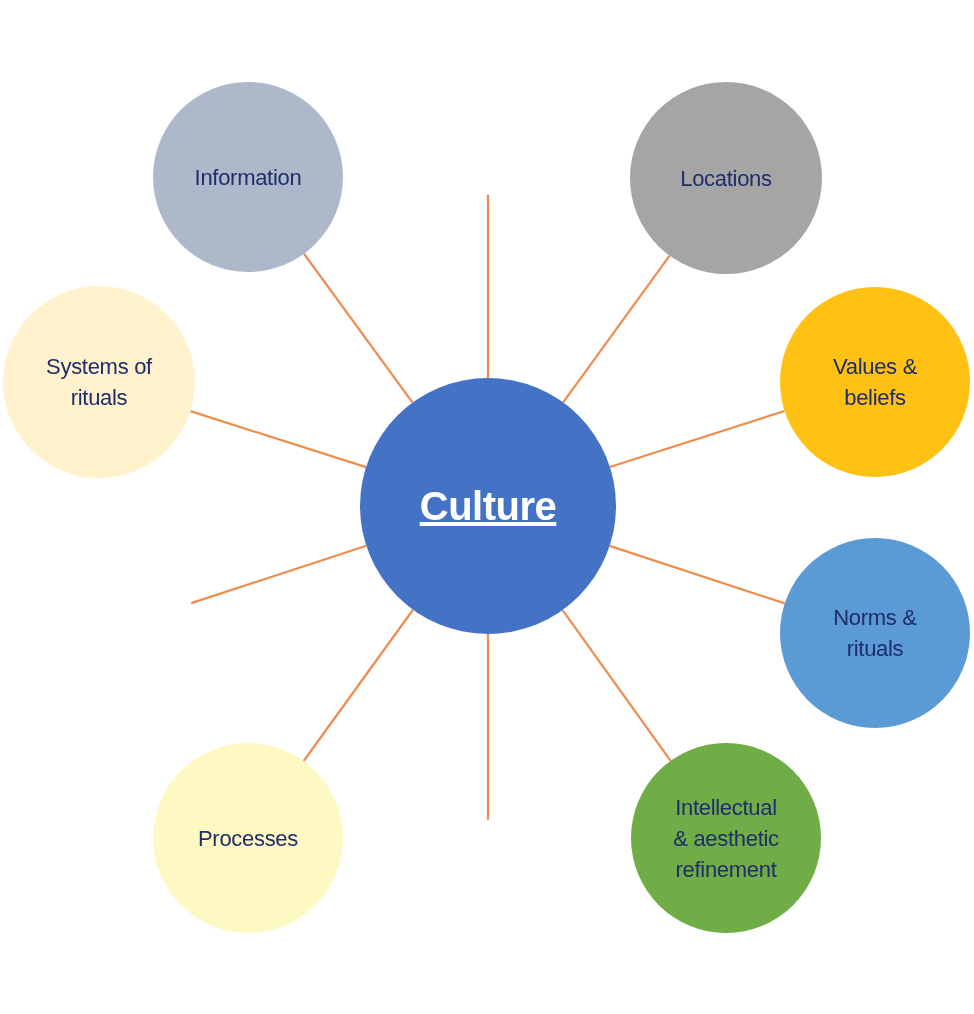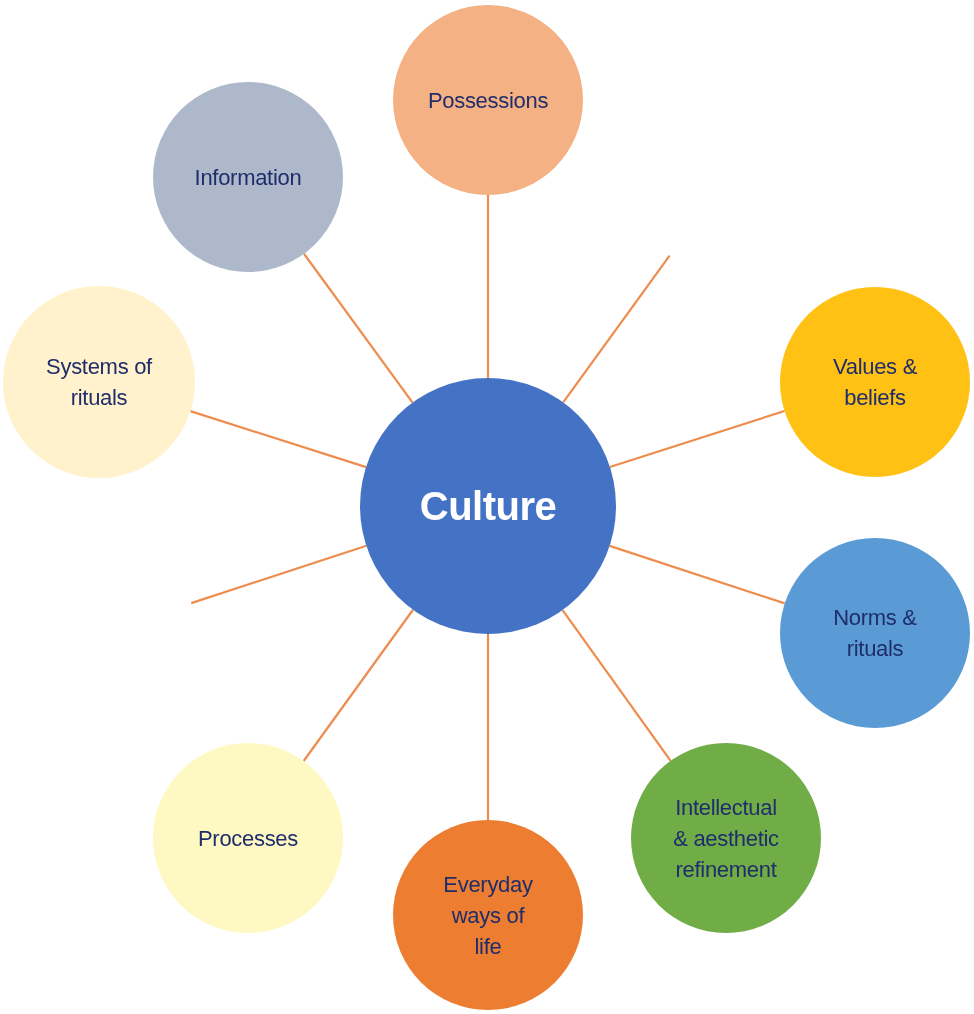--- a/index.html
+++ b/index.html
@@ -47,20 +47,21 @@
       letter-spacing: -0.3px;
       white-space: pre-line;
       padding: 0 6px;
     }
     .node.center .node-label {
       color: #ffffff;
       font-size: 40px;
       font-weight: bold;
       letter-spacing: -0.5px;
       line-height: 44px;
+      text-decoration: underline;
     }
   </style>
 </head>
 <body>
 
 <div id="diagram">
   <svg id="connectors" xmlns="http://www.w3.org/2000/svg" width="974" height="1014" viewBox="0 0 974 1014">
       <line x1="488" y1="378" x2="488" y2="195" stroke="#ed8c4d" stroke-width="2.2"></line>
       <line x1="563.1732496538916" y1="402.39989123329224" x2="669.6200627595813" y2="255.70008157503085" stroke="#ed8c4d" stroke-width="2.2"></line>
       <line x1="609.8956534935096" y1="466.94299474626564" x2="784.5305696727858" y2="410.98762108675595" stroke="#ed8c4d" stroke-width="2.2"></line>
@@ -70,41 +71,36 @@
       <line x1="413.0115844583979" y1="609.7339748325495" x2="303.65546465978275" y2="761.0099405539672" stroke="#ed8c4d" stroke-width="2.2"></line>
       <line x1="366.3508527262572" y1="545.8181487210447" x2="191.2368604553071" y2="603.1363884592165" stroke="#ed8c4d" stroke-width="2.2"></line>
       <line x1="366.0461040269694" y1="467.1252362451008" x2="190.46542197977294" y2="411.1560728161744" stroke="#ed8c4d" stroke-width="2.2"></line>
       <line x1="412.56458959705503" y1="402.59062490596295" x2="303.9872186584357" y2="253.74914557760565" stroke="#ed8c4d" stroke-width="2.2"></line>
     </svg>
 
   <div class="node center" id="center-node" style="left: 360px; top: 378px; width: 256px; height: 256px; background: rgb(68, 114, 196);">
     <span class="node-label">Culture</span>
   </div>
 
-  <div class="node" style="left: 393px; top: 5px; width: 190px; height: 190px; background: rgb(244, 177, 131);">
-    <span class="node-label">Possessions</span>
+  <div class="node" style="left: 630px; top: 82px; width: 192px; height: 192px; background: rgb(165, 165, 165);">
+    <span class="node-label">Locations</span>
   </div>
   <div class="node" style="left: 780px; top: 287px; width: 190px; height: 190px; background: rgb(255, 193, 20);">
     <span class="node-label">Values &amp;
 beliefs</span>
   </div>
   <div class="node" style="left: 780px; top: 538px; width: 190px; height: 190px; background: rgb(91, 155, 213); text-align: center;">
     <span class="node-label">Norms &amp;
 rituals</span>
   </div>
   <div class="node" style="left: 631px; top: 743px; width: 190px; height: 190px; background: rgb(112, 173, 71);">
     <span class="node-label">Intellectual
 &amp; aesthetic
 refinement</span>
   </div>
-  <div class="node" style="left: 393px; top: 820px; width: 190px; height: 190px; background: rgb(237, 125, 49);">
-    <span class="node-label">Everyday
-ways of
-life</span>
-  </div>
   <div class="node" style="left: 153px; top: 743px; width: 190px; height: 190px; background: #fef9c3;">
     <span class="node-label">Processes</span>
   </div>
   <div class="node" style="left: 3px; top: 286px; width: 192px; height: 192px; background: rgb(255, 242, 204);">
     <span class="node-label">Systems of
 rituals</span>
   </div>
   <div class="node" style="left: 153px; top: 82px; width: 190px; height: 190px; background: rgb(173, 185, 202); align-items: center;">
     <span class="node-label">Information</span>
   </div>

